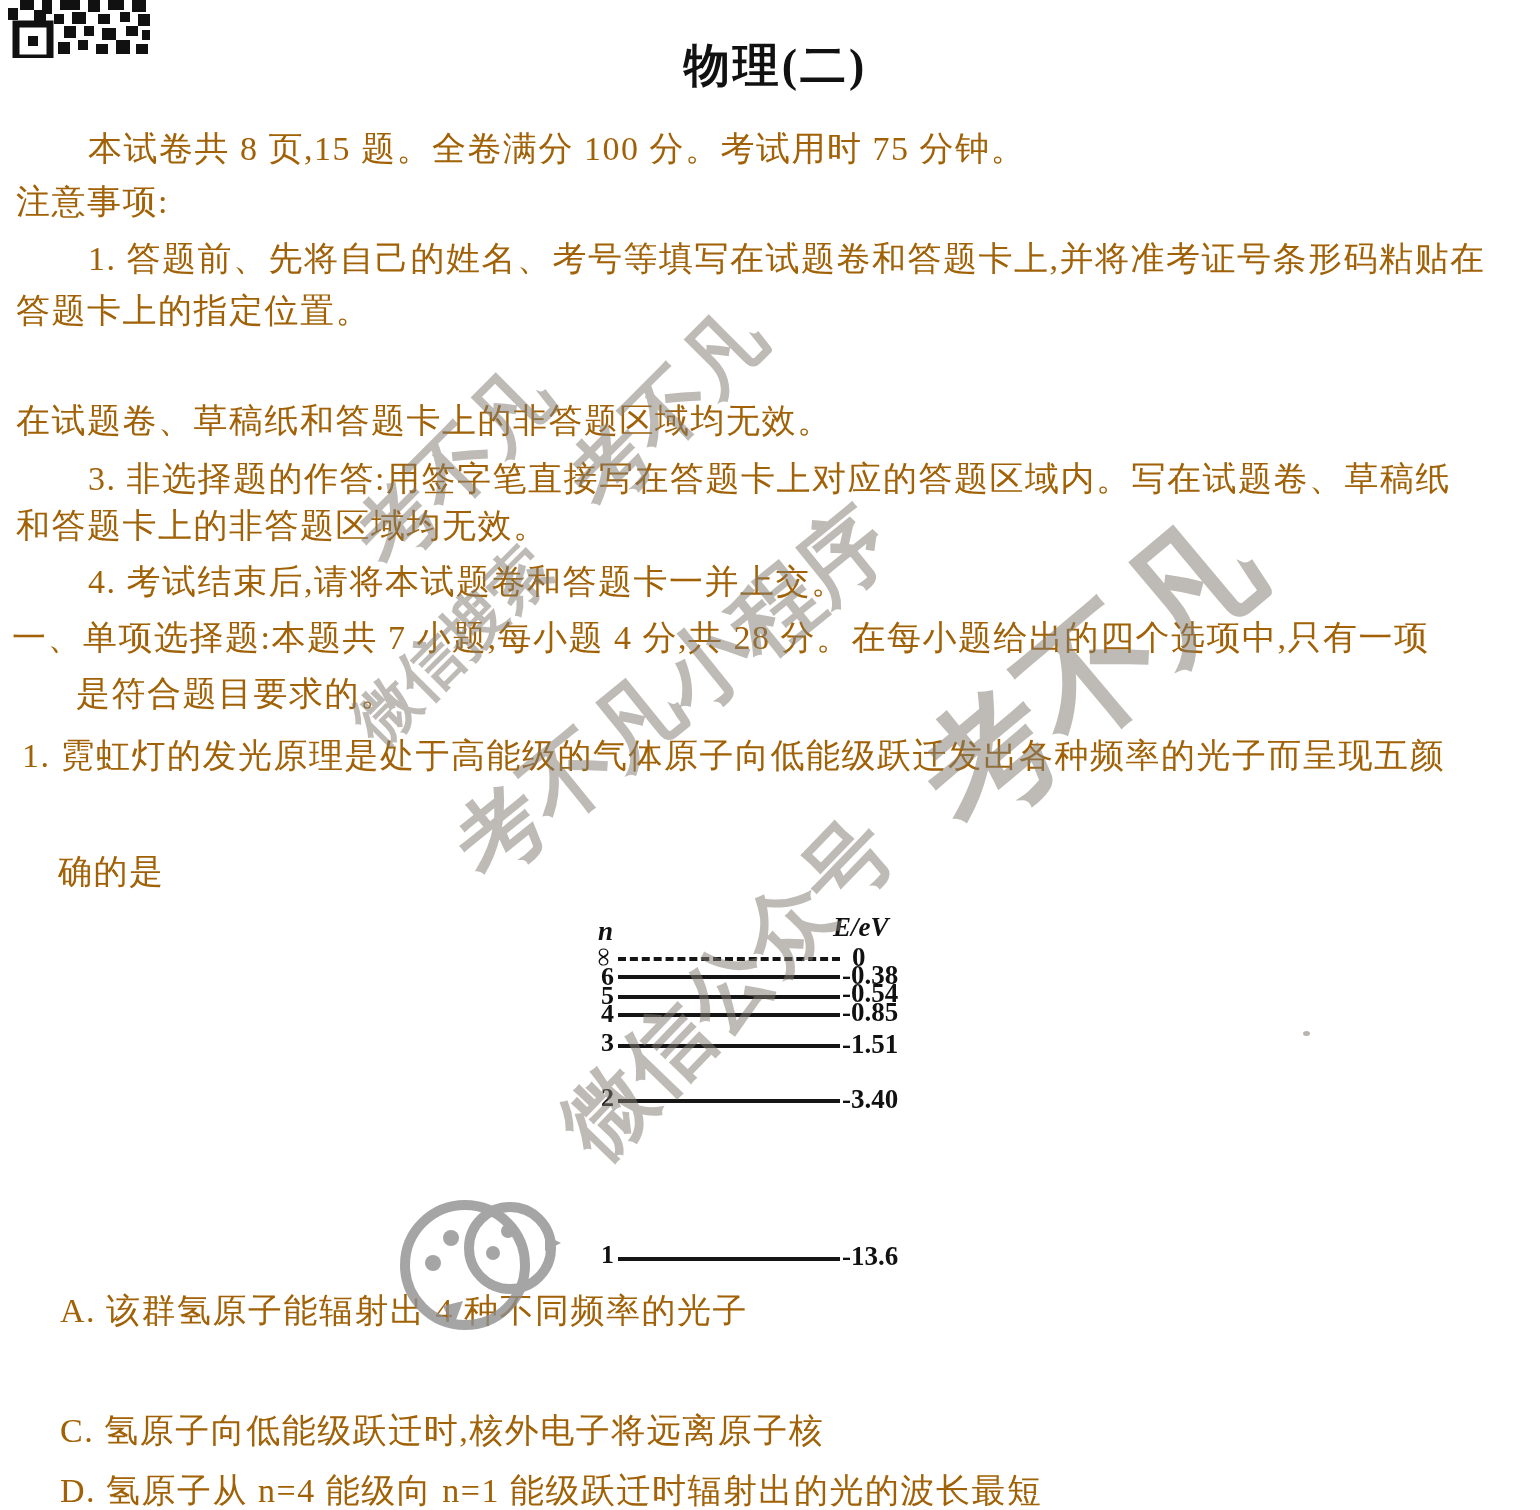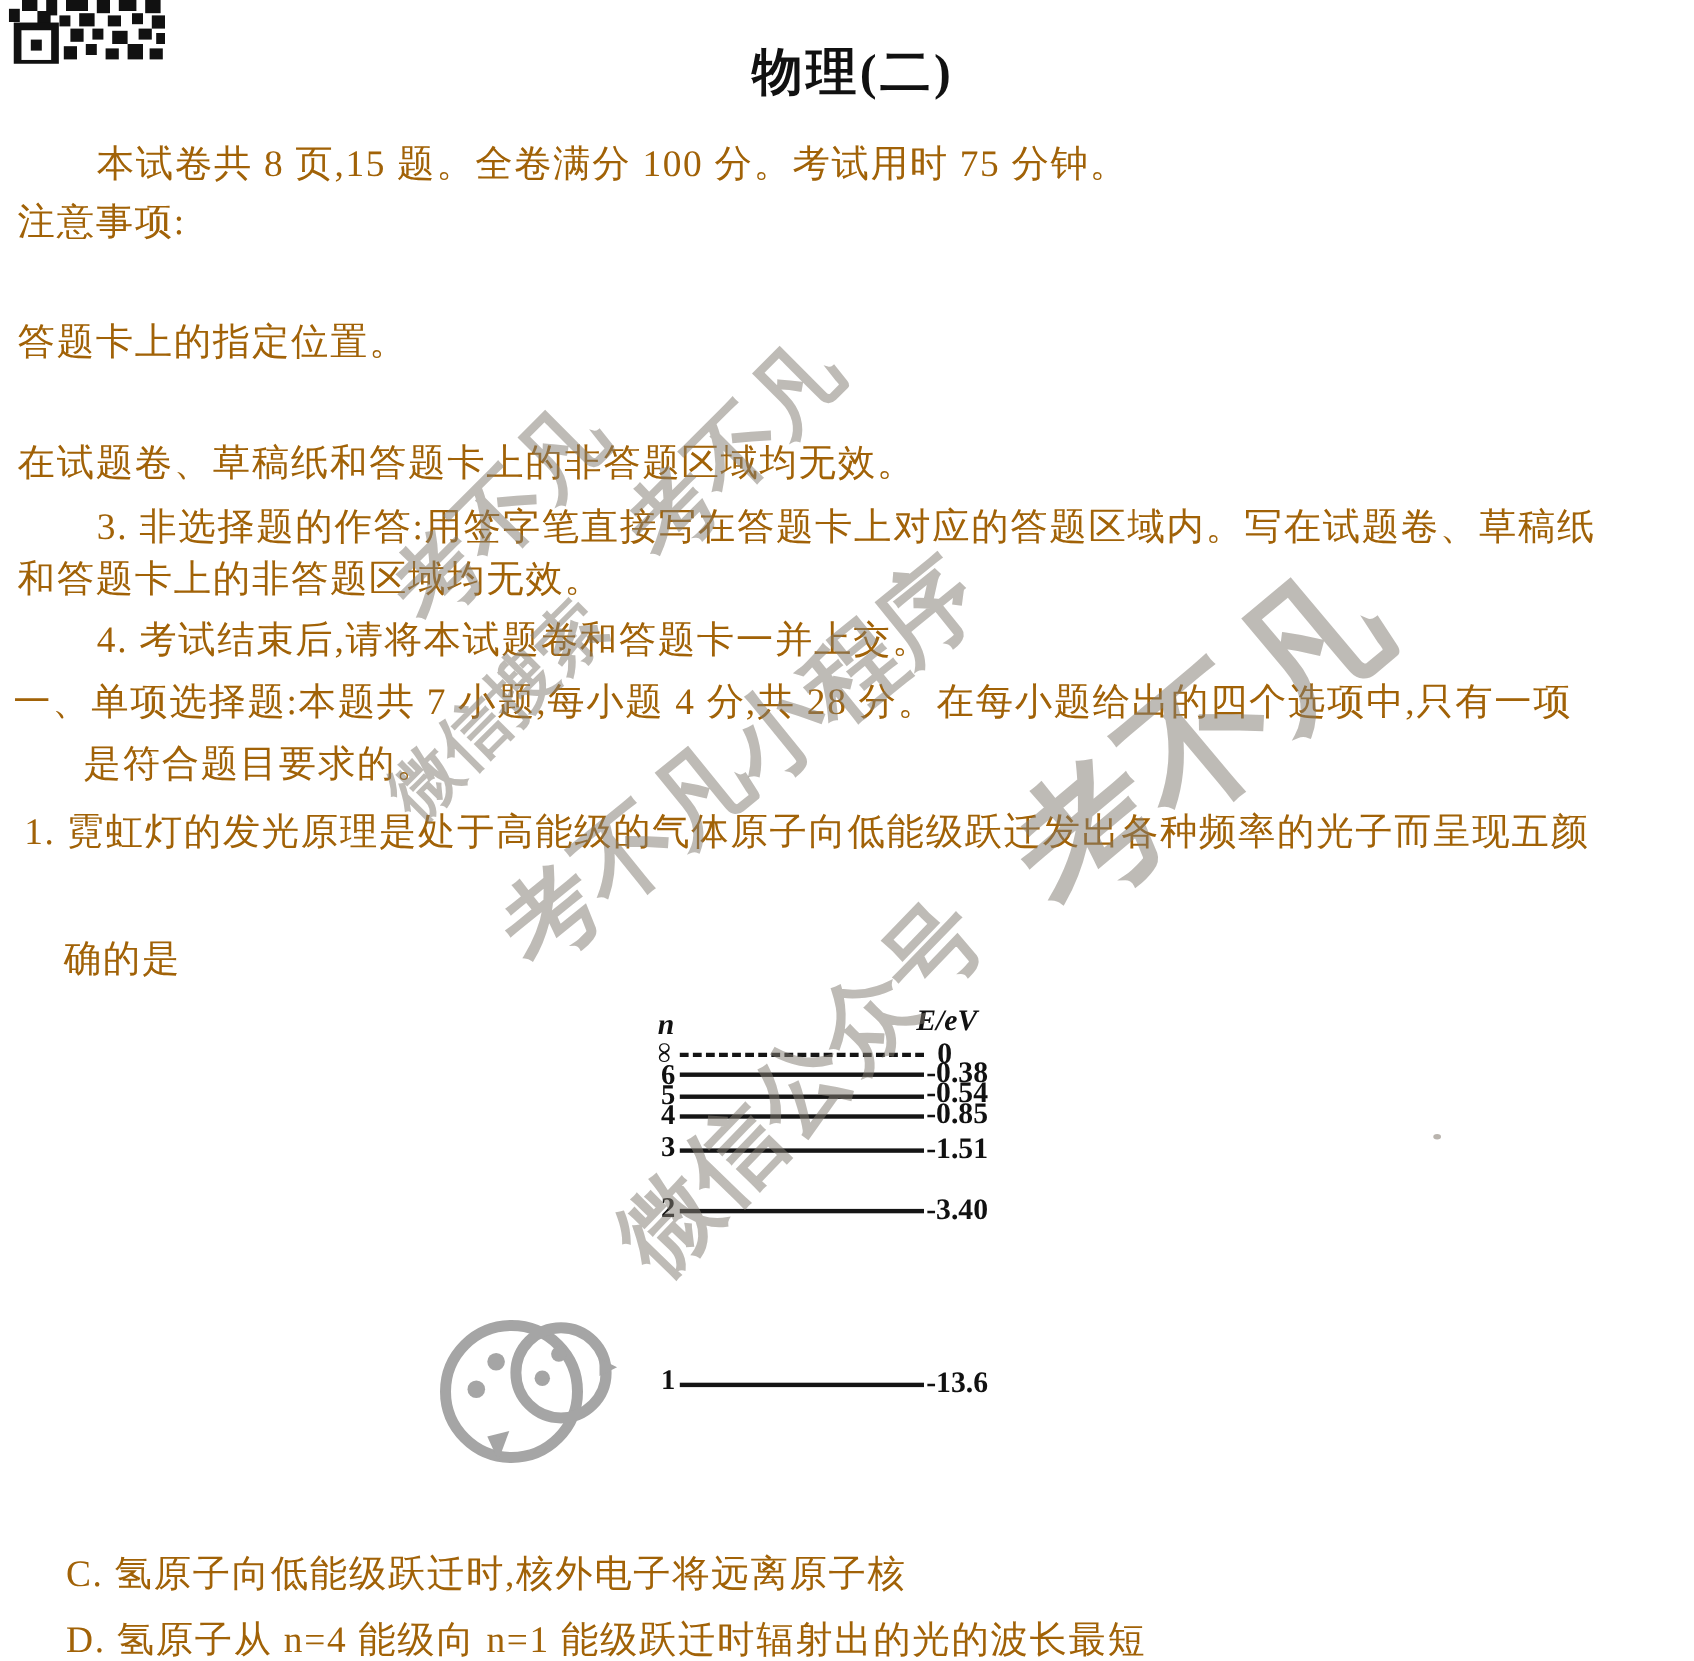--- a/index.html
+++ b/index.html
@@ -119,20 +119,21 @@
       <rect x="128" y="44" width="12" height="10"></rect>
       <rect x="20" y="36" width="10" height="10"></rect>
     </g>
     <rect x="8" y="24" width="34" height="34" fill="none" stroke="#111" stroke-width="7"></rect>
   </svg>
 
   <h1 class="title">物理(二)</h1>
 
   <div class="t intro">本试卷共 8 页,15 题。全卷满分 100 分。考试用时 75 分钟。</div>
   <div class="t nhead">注意事项:</div>
+  <div class="t n1a">1. 答题前、先将自己的姓名、考号等填写在试题卷和答题卡上,并将准考证号条形码粘贴在</div>
   <div class="t n1b">答题卡上的指定位置。</div>
   <div class="t n2b">在试题卷、草稿纸和答题卡上的非答题区域均无效。</div>
   <div class="t n3a">3. 非选择题的作答:用签字笔直接写在答题卡上对应的答题区域内。写在试题卷、草稿纸</div>
   <div class="t n3b">和答题卡上的非答题区域均无效。</div>
   <div class="t n4">4. 考试结束后,请将本试题卷和答题卡一并上交。</div>
 
   <div class="t s1a">一、单项选择题:本题共 7 小题,每小题 4 分,共 28 分。在每小题给出的四个选项中,只有一项</div>
   <div class="t s1b">是符合题目要求的。</div>
 
   <div class="t q1a">1. 霓虹灯的发光原理是处于高能级的气体原子向低能级跃迁发出各种频率的光子而呈现五颜</div>
@@ -160,20 +161,21 @@
 
     <div class="elab e0">0</div>
     <div class="elab e1">-0.38</div>
     <div class="elab e2">-0.54</div>
     <div class="elab e3">-0.85</div>
     <div class="elab e4">-1.51</div>
     <div class="elab e5">-3.40</div>
     <div class="elab e6">-13.6</div>
   </div>
 
+  <div class="t optA">A. 该群氢原子能辐射出 4 种不同频率的光子</div>
   <div class="t optC">C. 氢原子向低能级跃迁时,核外电子将远离原子核</div>
   <div class="t optD">D. 氢原子从 n=4 能级向 n=1 能级跃迁时辐射出的光的波长最短</div>
 
   <div class="wm wm1">考不凡</div>
   <div class="wm wm2">考不凡</div>
   <div class="wm wm3">微信搜索</div>
   <div class="wm wm4">考不凡小程序</div>
   <div class="wm wm5">考不凡</div>
   <div class="wm wm6">微信公众号</div>
 

